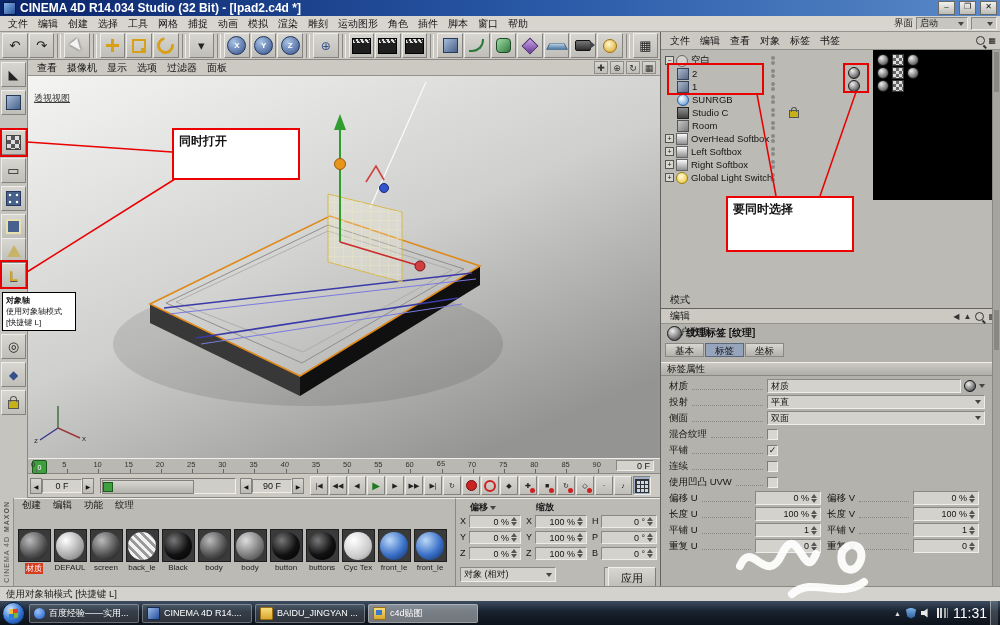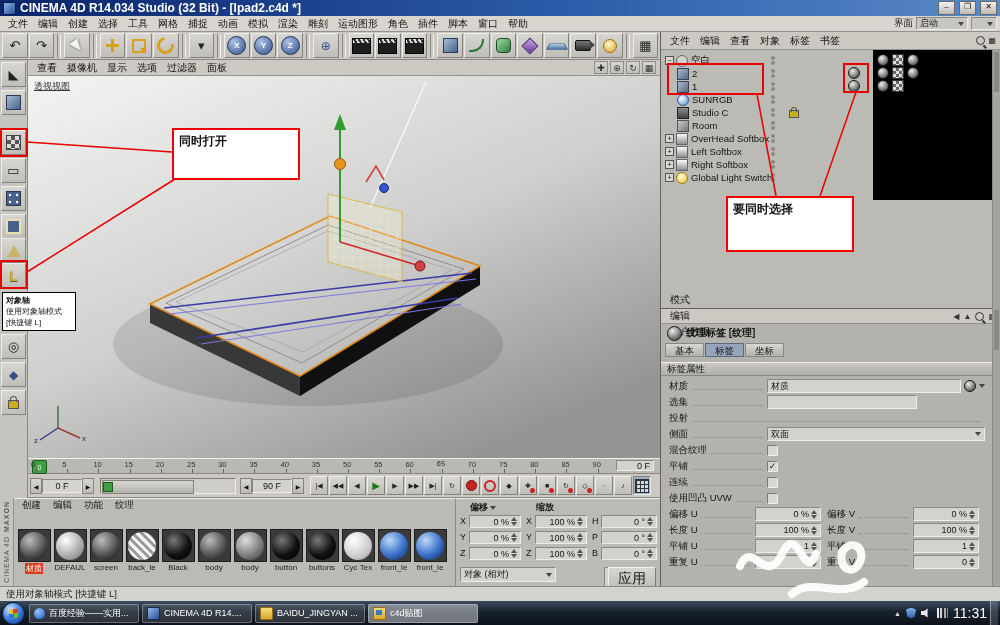--- a/index.html
+++ b/index.html
@@ -79,21 +79,21 @@
   .ic-lock::before{content:"";position:absolute;top:-5px;left:1px;width:5px;height:5px;border:1.5px solid #555;border-bottom:none;border-radius:4px 4px 0 0;}
 
   
   #vp-menubar{left:28px;top:60px;width:632px;height:16px;background:#ccc9c3;border-bottom:1px solid #94928c;
     display:flex;align-items:center;padding:0 4px;box-sizing:border-box;}
   #vp-menu-items{display:flex;}
   #vp-corner-icons{margin-left:auto;display:flex;gap:2px;}
   .vpi{width:14px;height:13px;display:flex;align-items:center;justify-content:center;font-size:9px;color:#333;
     background:linear-gradient(#d8d6d0,#c0beb8);border:1px solid #908e8a;box-sizing:border-box;}
   #viewport{left:28px;top:76px;width:632px;height:382px;background:#ababab;overflow:hidden;}
-  #vp-label{position:absolute;left:6px;top:4px;font-size:9px;color:#3a3a3a;text-decoration:underline;}
+  #vp-label{position:absolute;left:6px;top:16px;font-size:9px;color:#3a3a3a;text-decoration:underline;}
   .giz{position:absolute;font-size:8px;color:#333;}
 
   
   #ruler{left:28px;top:458px;width:632px;height:16px;background:#bab8b2;border-top:1px solid #eeede9;border-bottom:1px solid #8a8884;box-sizing:border-box;}
   .tick-lbl{position:absolute;top:1px;font-size:7.5px;color:#333;}
   .tick-ln{position:absolute;bottom:0;width:1px;height:4px;background:#666;}
   #playhead{position:absolute;left:4px;top:1px;width:13px;height:12px;background:#3f9e3f;border:1px solid #1a5a1a;border-radius:2px;
     color:#fff;font-size:7px;display:flex;align-items:center;justify-content:center;}
   #ruler-frame{position:absolute;right:6px;top:1px;width:38px;height:11px;justify-content:flex-end;}
   #transport{left:28px;top:474px;width:632px;height:24px;background:#ccc9c3;border-bottom:1px solid #8a8884;box-sizing:border-box;}
@@ -144,21 +144,21 @@
   
   #coords{left:455px;top:498px;width:205px;height:88px;background:#bcbab4;border-left:1px solid #8a8884;border-top:1px solid #eeede9;box-sizing:border-box;}
   .chdr{position:absolute;top:2px;font-size:9px;font-weight:bold;display:flex;align-items:center;gap:2px;}
   .crow-lbl{position:absolute;font-size:9px;}
   .cfield{position:absolute;height:13px;justify-content:flex-end;}
   .spin{display:flex;flex-direction:column;margin-left:2px;}
   .sp-u{width:0;height:0;border-left:3px solid transparent;border-right:3px solid transparent;border-bottom:4px solid #555;margin-bottom:1px;}
   .sp-d{width:0;height:0;border-left:3px solid transparent;border-right:3px solid transparent;border-top:4px solid #555;}
   #coord-mode{position:absolute;left:4px;top:68px;width:96px;height:15px;justify-content:space-between;}
   #coord-size{position:absolute;left:104px;top:68px;width:44px;height:20px;justify-content:center;margin-left:44px;}
-  #coord-apply{position:absolute;left:152px;top:68px;width:48px;height:23px;display:flex;align-items:center;justify-content:center;font-size:14px;}
+  #coord-apply{position:absolute;left:152px;top:68px;width:48px;height:23px;display:flex;align-items:center;justify-content:center;font-size:11px;}
 
   
   #right-panel{left:660px;top:32px;width:340px;height:554px;background:#b4b2ac;border-left:1px solid #64625e;box-sizing:border-box;}
   #om-menu{position:absolute;left:0;top:0;width:100%;height:18px;background:#ccc9c3;border-bottom:1px solid #94928c;
     display:flex;align-items:center;padding:0 4px;box-sizing:border-box;}
   #om-menu-items{display:flex;}
   #om-menu-icons{margin-left:auto;display:flex;gap:3px;align-items:center;}
   .ic-mag{width:7px;height:7px;border:1.5px solid #333;border-radius:50%;position:relative;}
   .ic-mag::after{content:"";position:absolute;right:-3px;bottom:-3px;width:4px;height:1.5px;background:#333;transform:rotate(45deg);}
   #om-tree{position:absolute;left:0;top:18px;width:100%;height:258px;background:#bcbab4;overflow:hidden;}
@@ -905,29 +905,28 @@
           <div class="alead"></div>
           <div class="actrl">
             <div class="field" style="flex: 1 1 0%;">
               <div>材质</div>
             </div>
             <div class="tag tag-sphere" style="position: static; margin-left: 3px;"></div>
             <div class="dd-arrow" style="margin-left: 3px;"></div>
           </div>
         </div>
         <div class="arow">
-          <div class="alabel">选集</div>
+          <div class="alabel">投射</div>
           <div class="alead"></div>
           <div class="actrl">
-            <div class="field" style="width: 150px;"></div>
-          </div>
-        </div>
-        <div class="arow">
-          <div class="alabel">投射</div>
-          <div class="alead"></div>
+            <div class="field dd">
+              <div>平直</div>
+              <div class="dd-arrow"></div>
+            </div>
+          </div>
         </div>
         <div class="arow">
           <div class="alabel">侧面</div>
           <div class="alead"></div>
           <div class="actrl">
             <div class="field dd">
               <div>双面</div>
               <div class="dd-arrow"></div>
             </div>
           </div>

